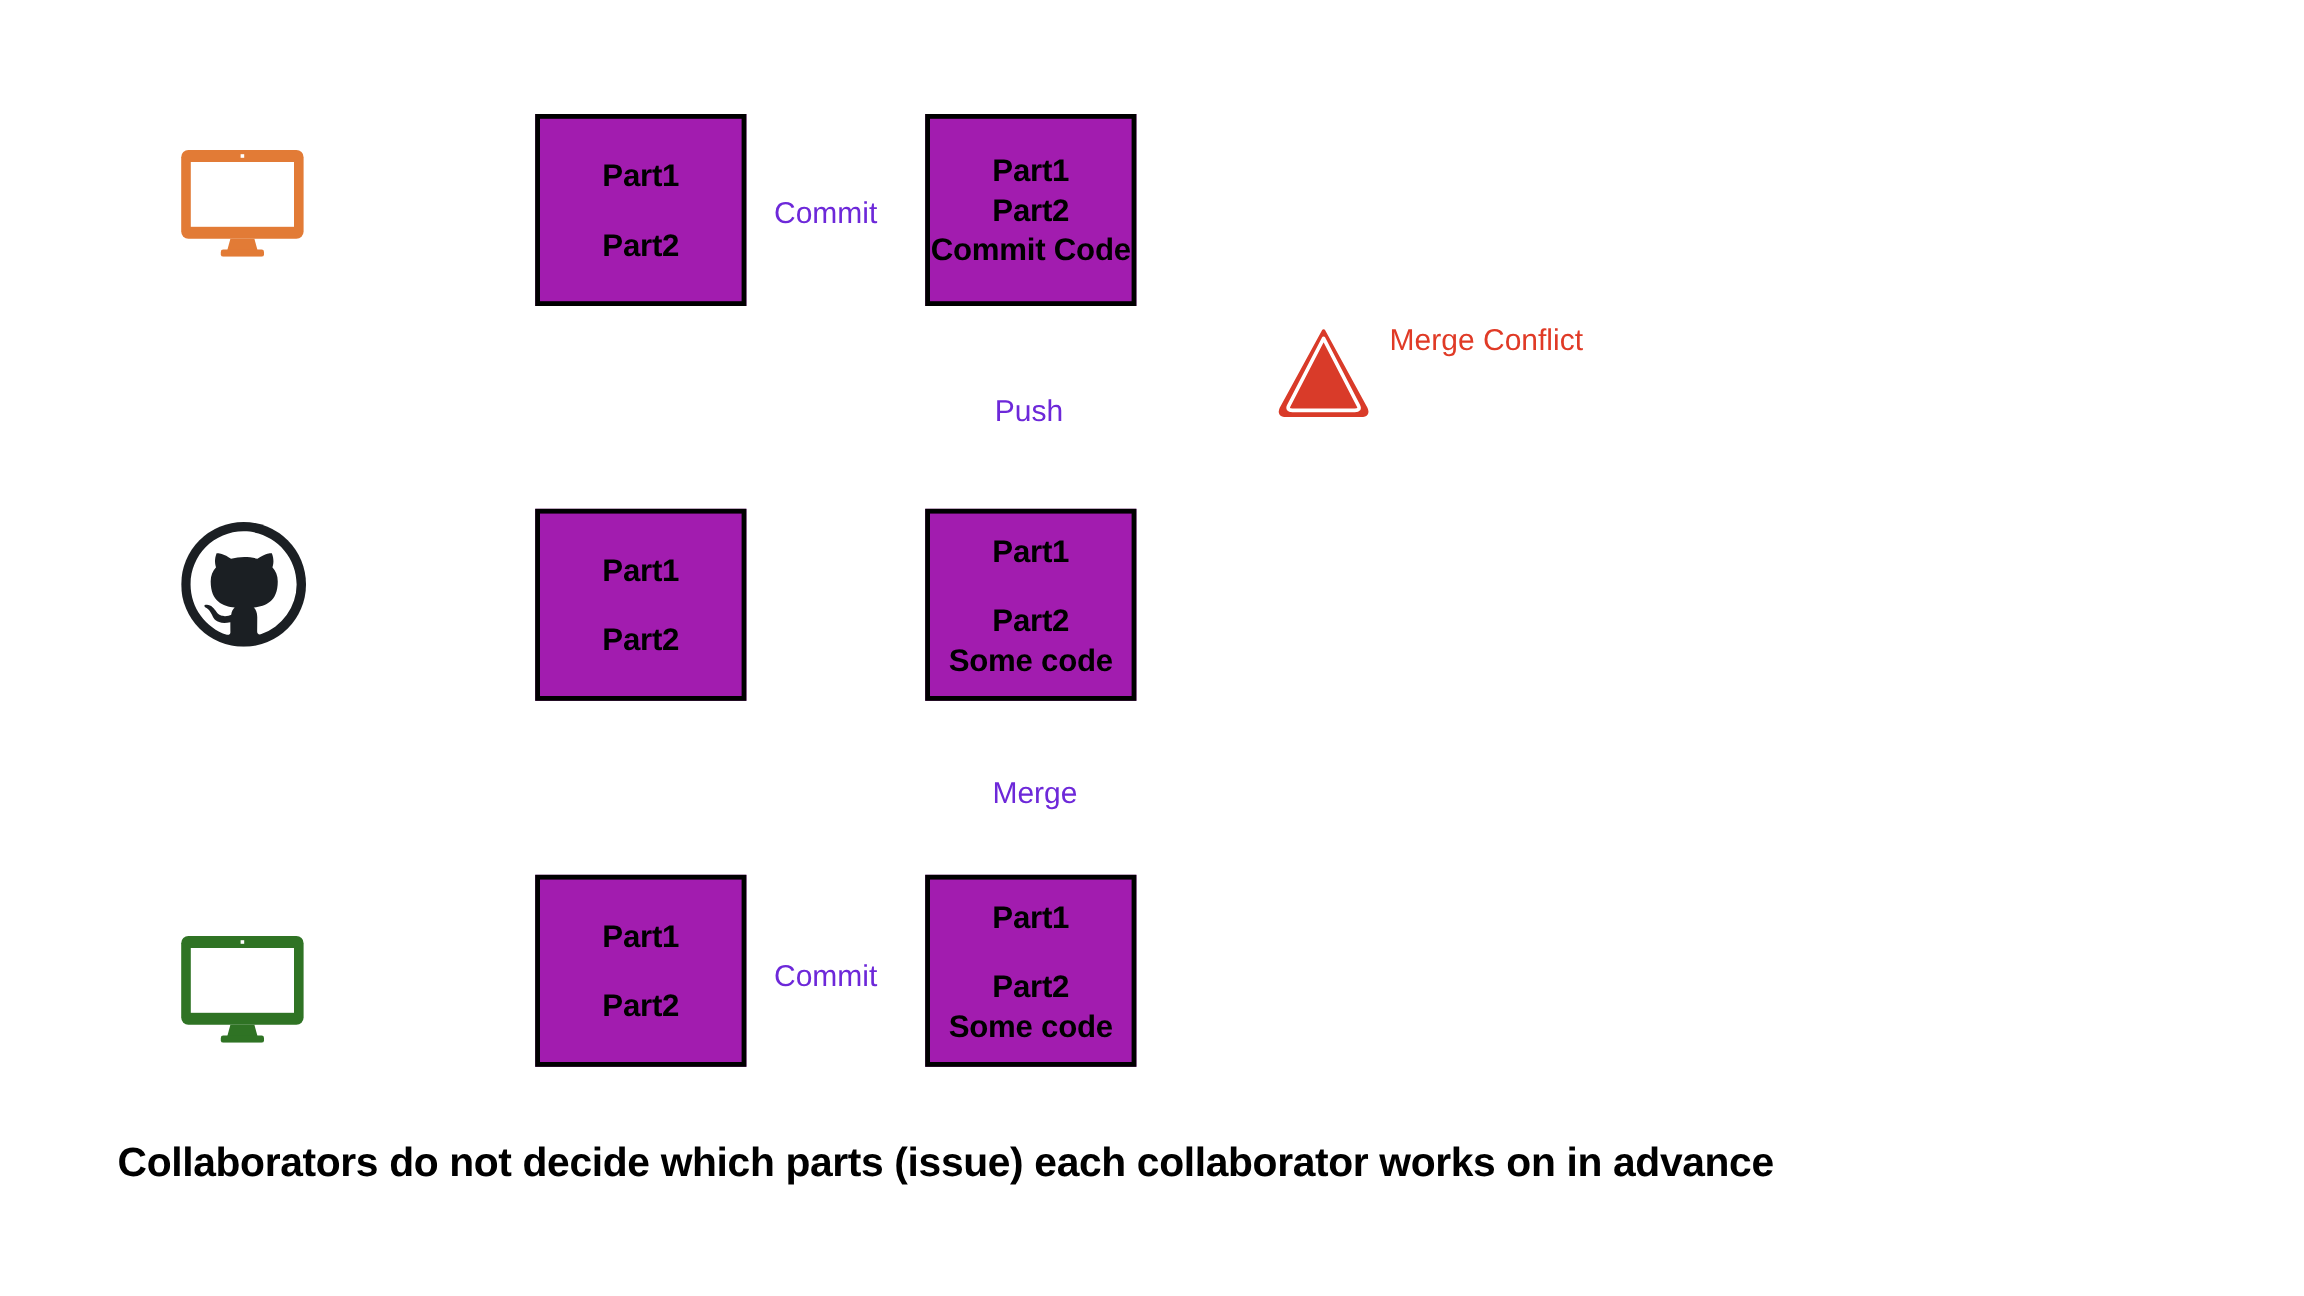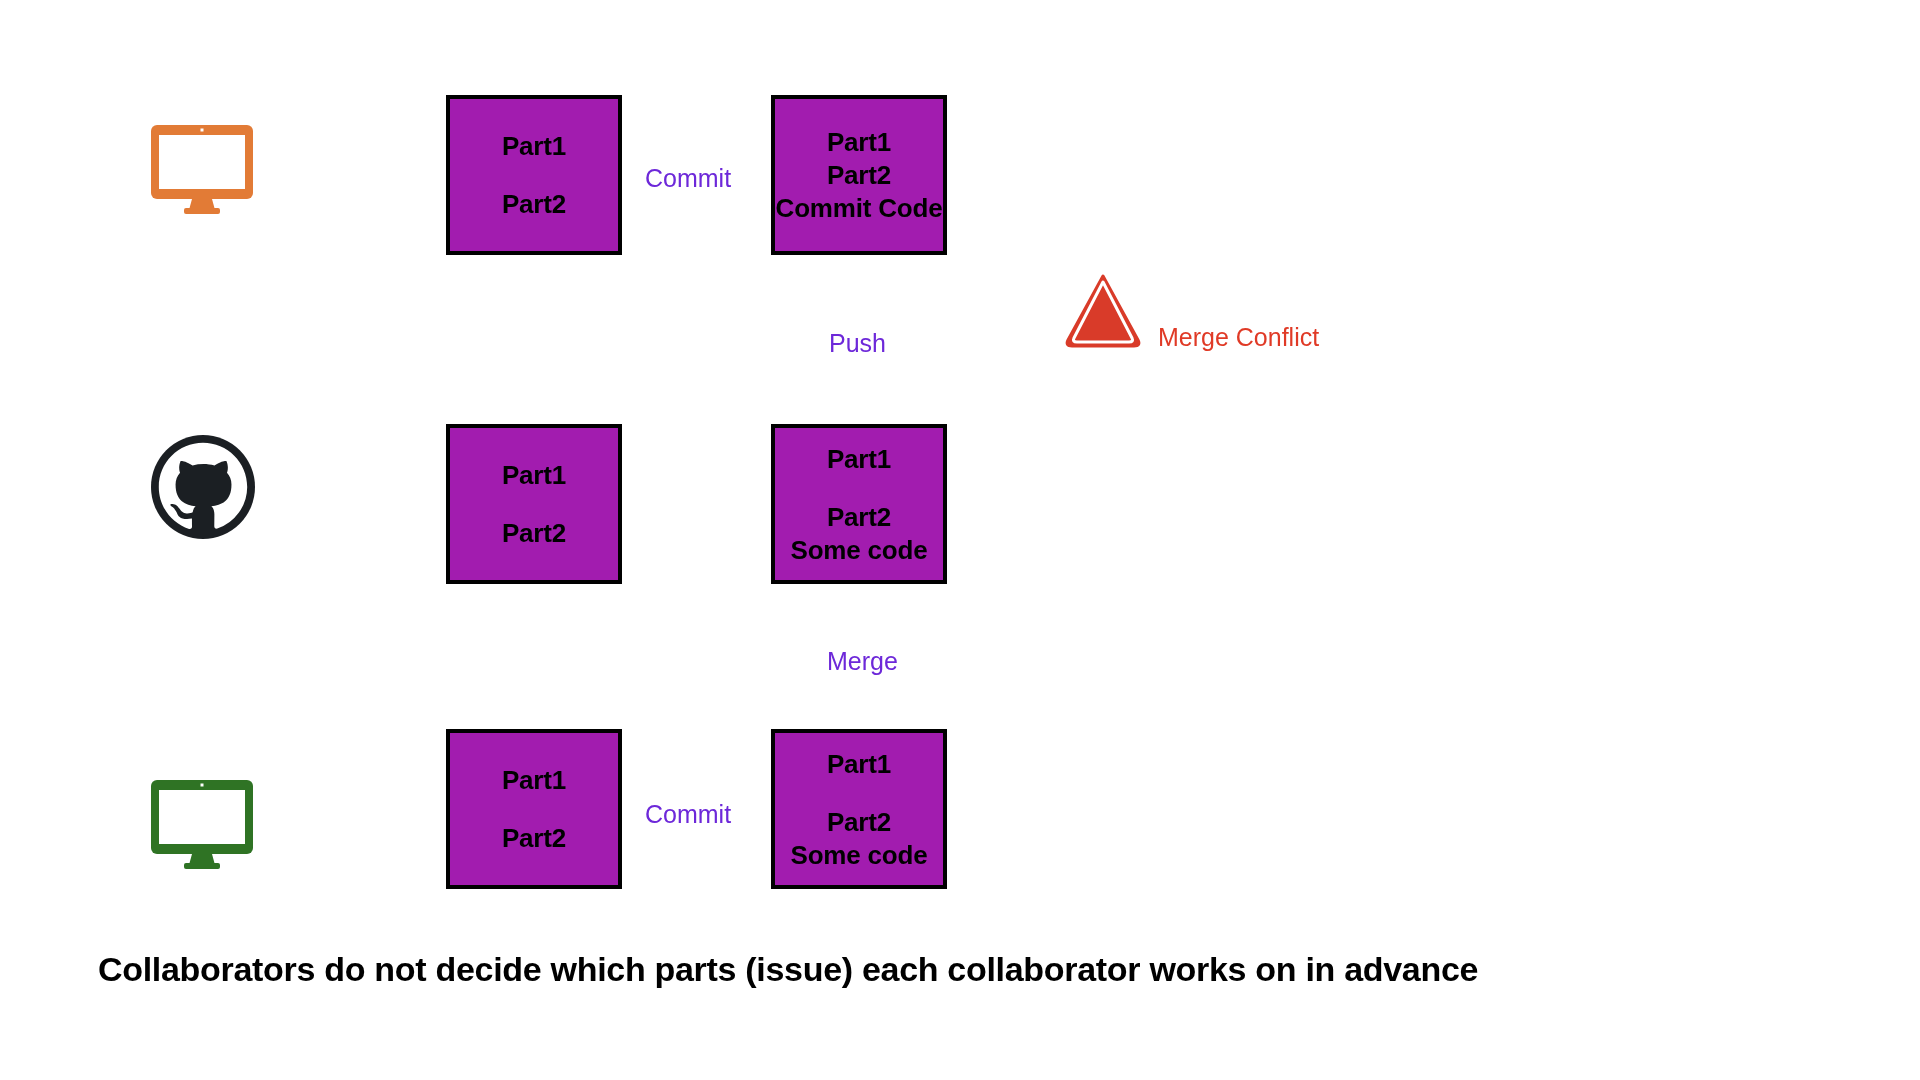--- a/index.html
+++ b/index.html
@@ -54,21 +54,21 @@
     color: #6d28d9;
     font-size: 25px;
     font-weight: 400;
     white-space: nowrap;
   }
 
   
   .merge-wrap {
     position: absolute;
     display: flex;
-    align-items: flex-end;
+    align-items: flex-start;
   }
   .merge-label {
     color: #e03a26;
     font-size: 25px;
     font-weight: 400;
     white-space: nowrap;
     margin-left: 14px;
   }
 
   

